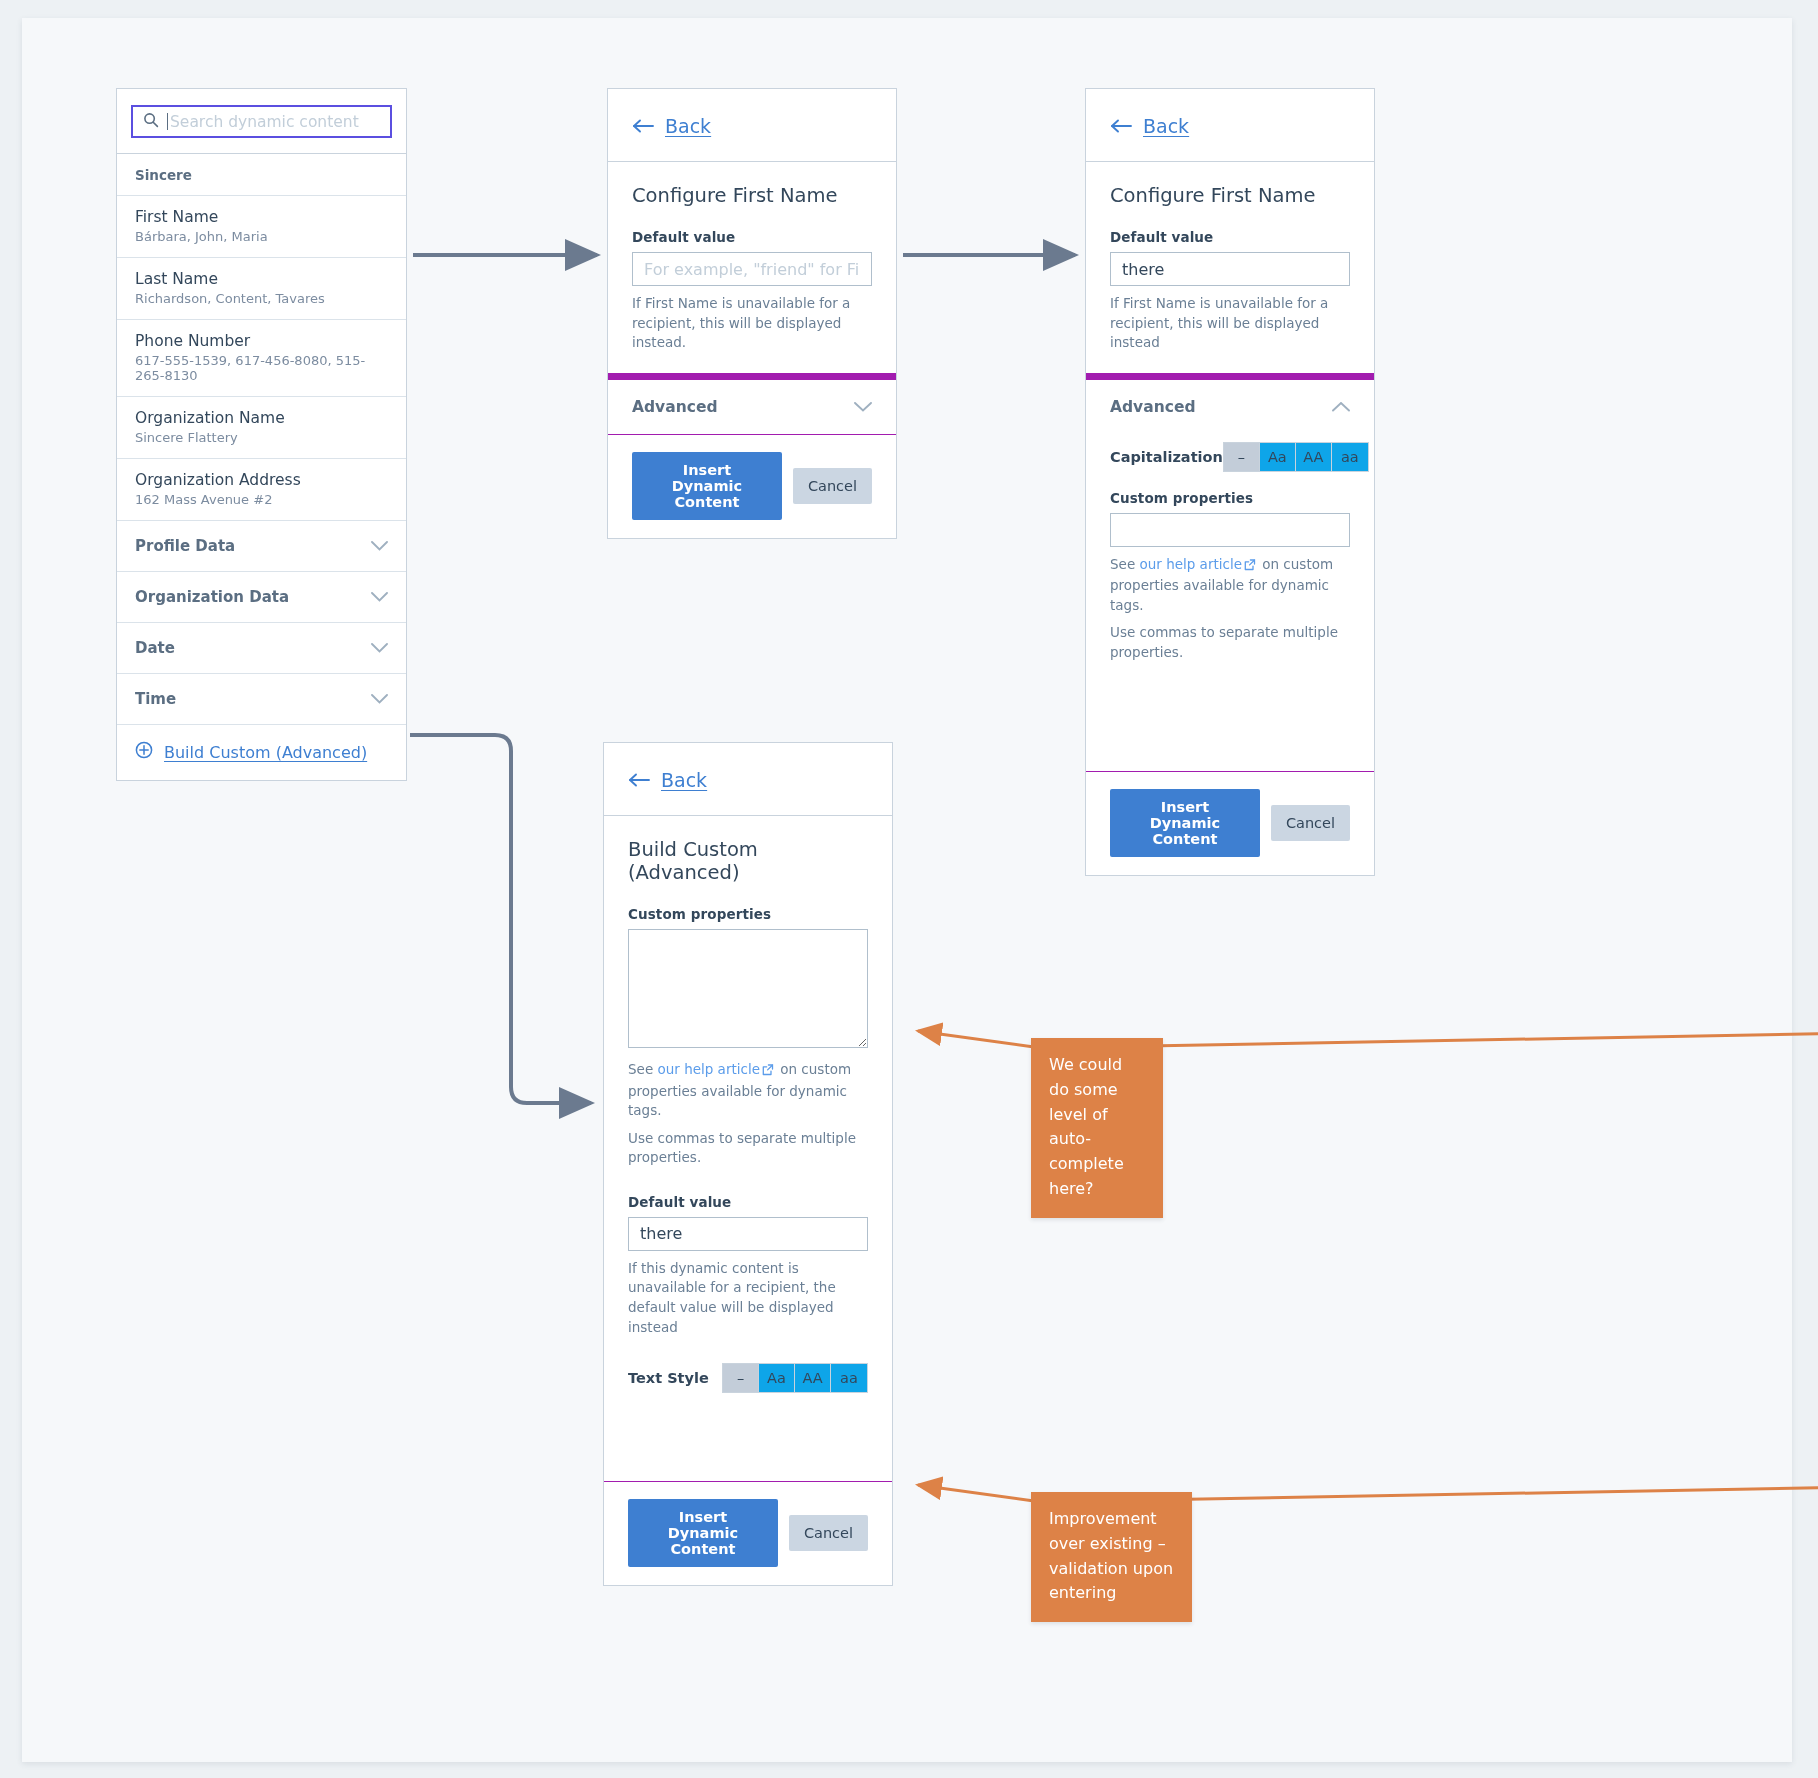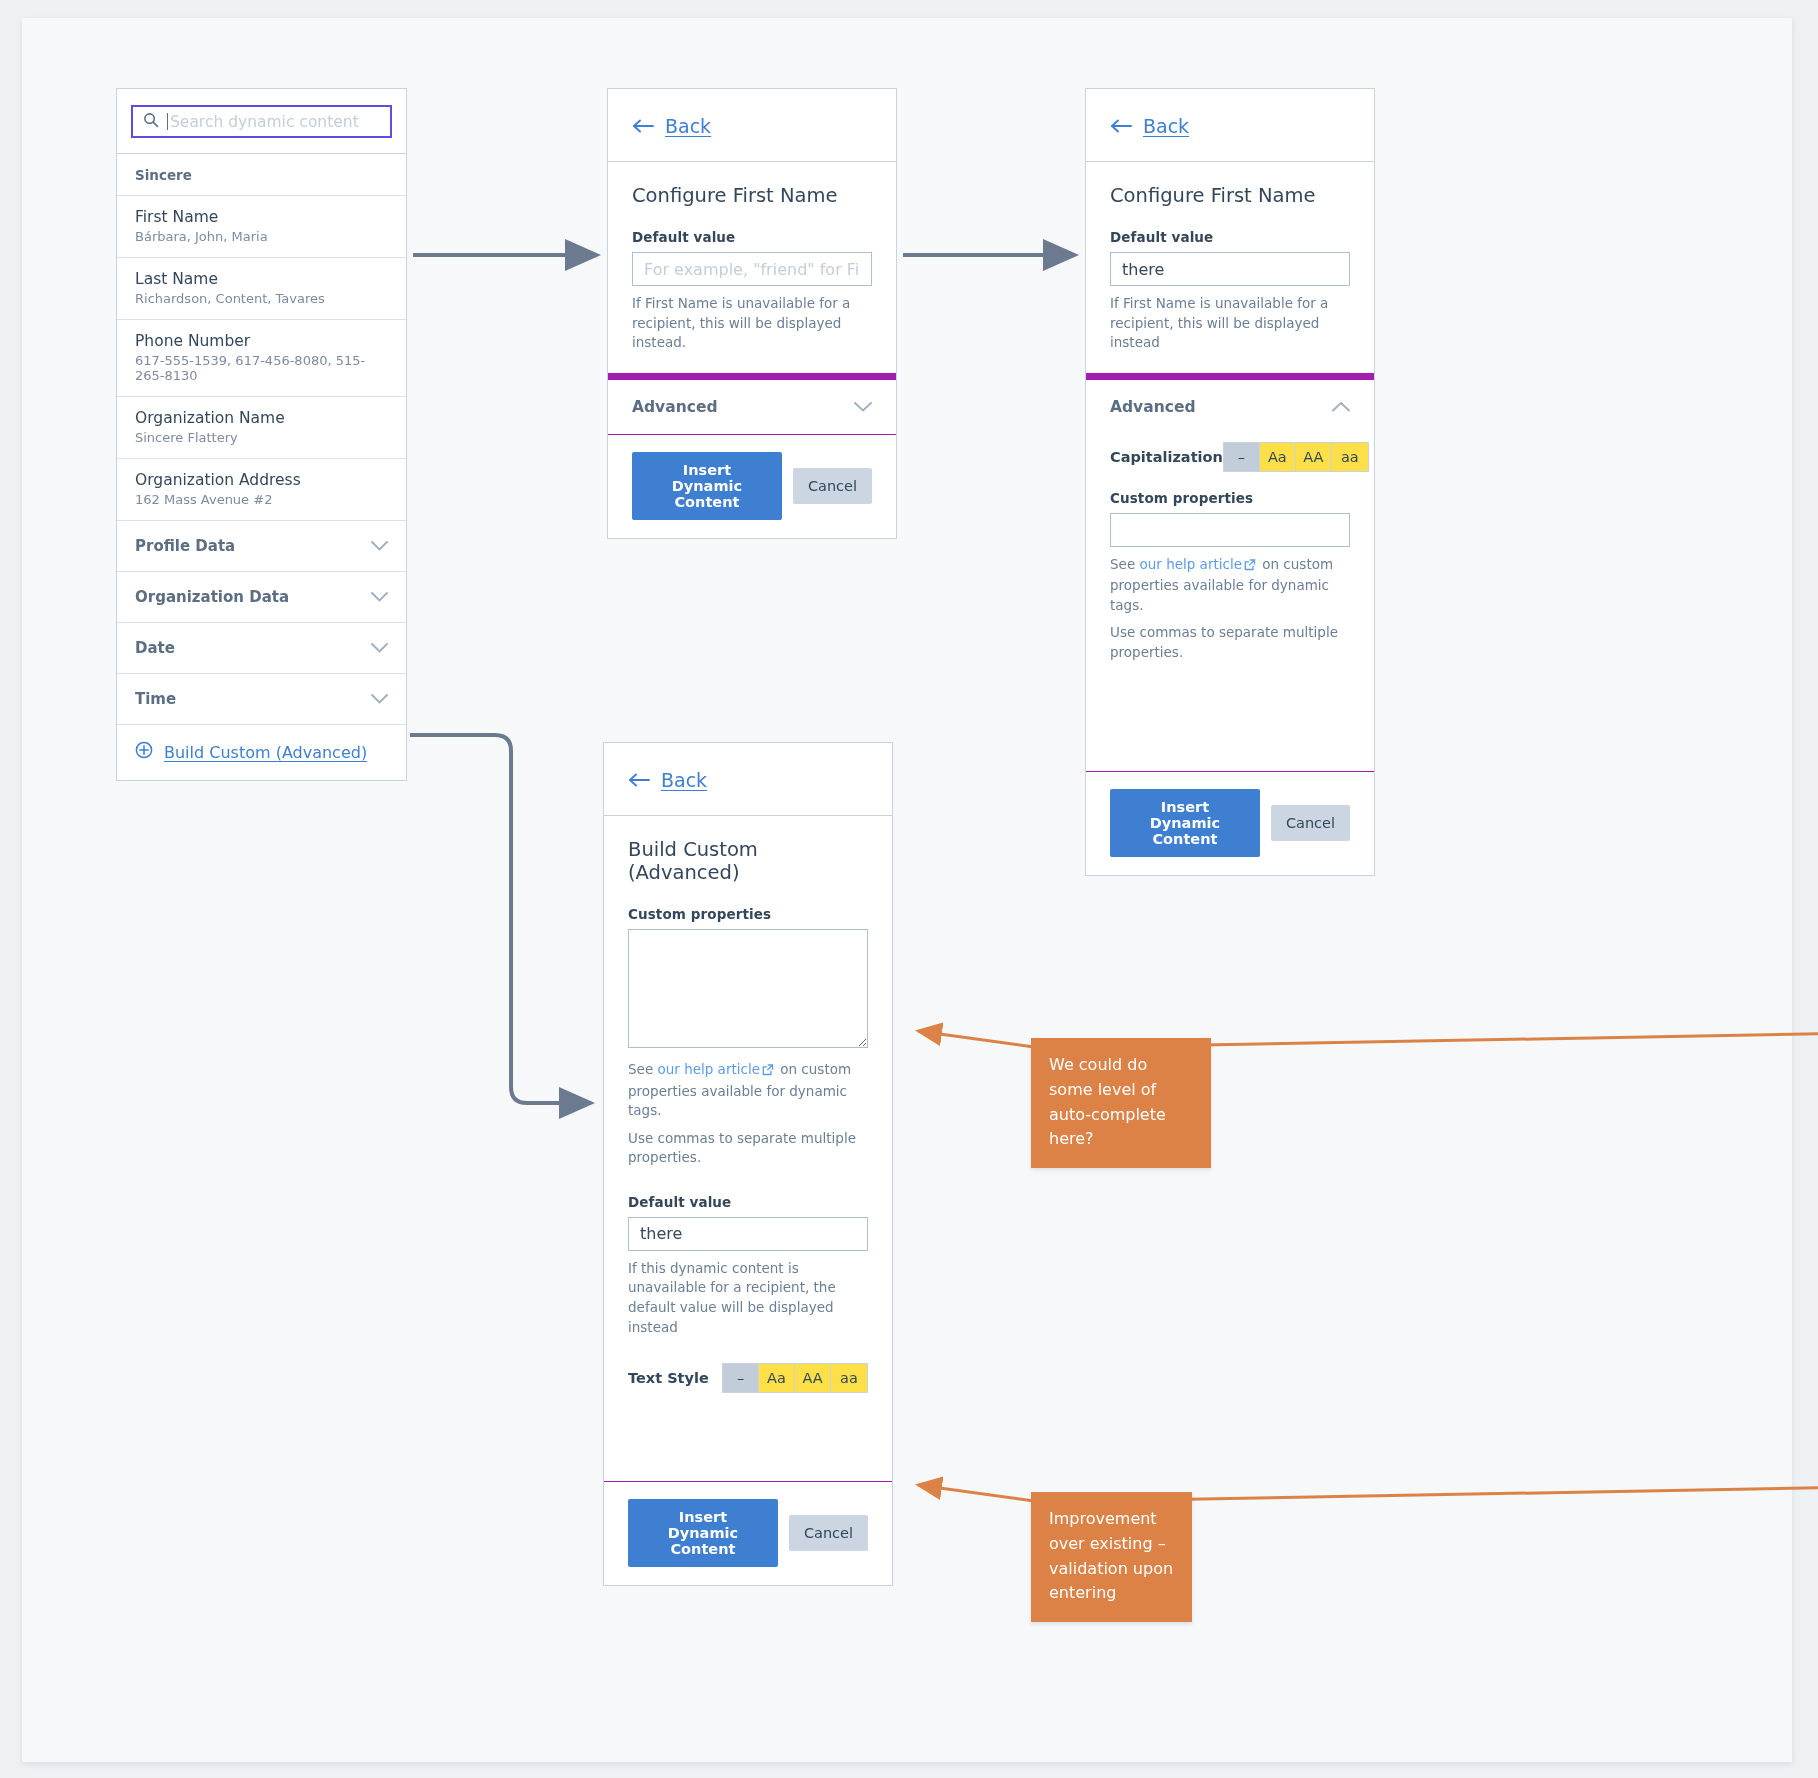--- a/index.html
+++ b/index.html
@@ -227,21 +227,21 @@
     border: 1px solid #c9d3dd;
   }
   .toggle-btn {
     min-width: 36px;
     height: 28px;
     display: flex;
     align-items: center;
     justify-content: center;
     font-size: 14.5px;
     color: #33475b;
-    background: #fde047;
+    background: #0ea5e9;
     border-right: 1px solid #c9d3dd;
     cursor: pointer;
     padding: 0 7px;
     box-sizing: border-box;
   }
   .toggle-btn:last-child { border-right: none; }
   .toggle-btn.selected { background: #c3cdd9; }
 
   .link-inline {
     color: #5b9cea;
@@ -268,21 +268,21 @@
   .callout {
     position: absolute;
     background: #dd8247;
     color: #ffffff;
     font-size: 16px;
     line-height: 1.55;
     padding: 15px 18px 16px 18px;
     box-sizing: border-box;
     box-shadow: 0 2px 4px rgba(40,55,75,0.12);
   }
-  #callout-autocomplete { left: 1031px; top: 1038px; width: 180px; }
+  #callout-autocomplete { left: 1031px; top: 1038px; width: 132px; }
   #callout-validation  { left: 1031px; top: 1492px; width: 161px; }
 </style>
 </head>
 <body>
 
 <div id="canvas"></div>
 
 <svg id="connectors">
   <defs>
     <marker id="ah-gray" markerWidth="9" markerHeight="8" refX="8" refY="4" orient="auto">

